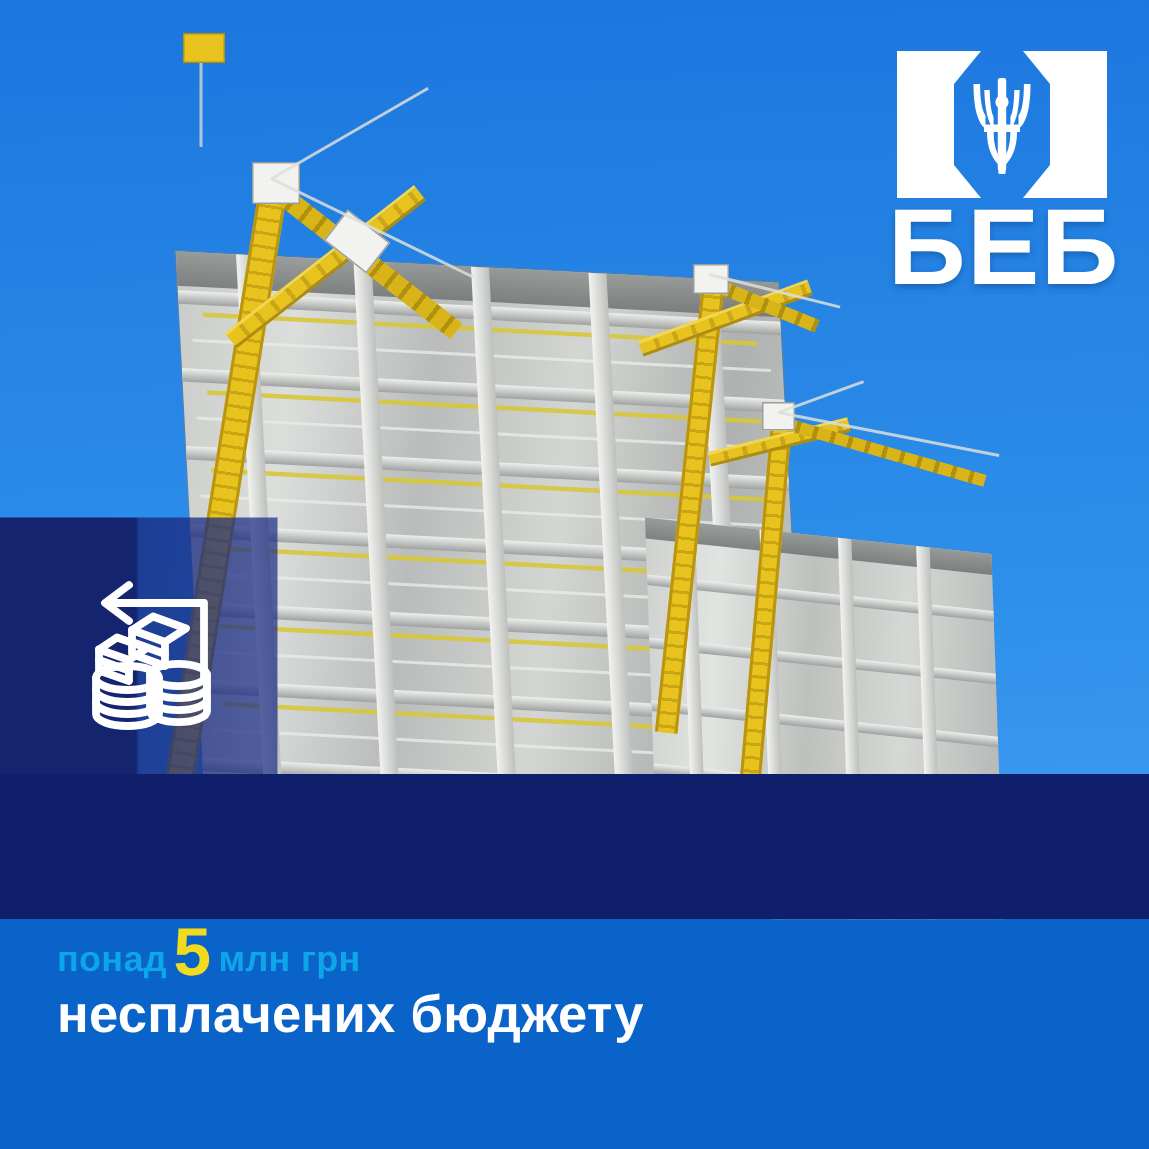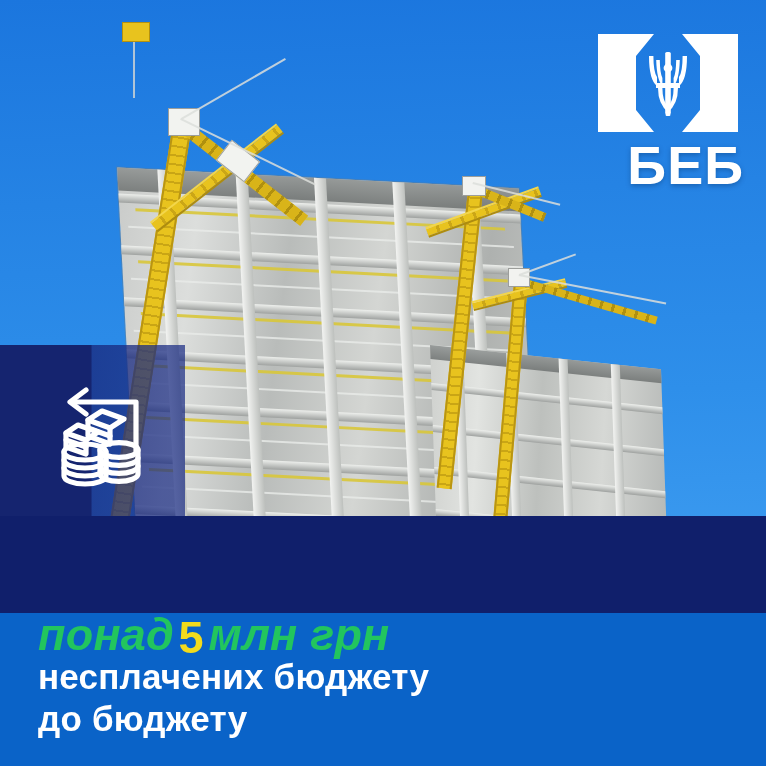--- a/index.html
+++ b/index.html
@@ -95,41 +95,41 @@
 
   
   .refund-icon{position:absolute;left:44px;top:378px;width:115px;height:115px;}
 
   
   .logo{position:absolute;left:592px;top:28px;width:152px;height:160px;}
   .logo-mark{position:relative;width:152px;height:110px;}
   .logo-text{
     position:absolute;left:0;top:110px;width:152px;
     text-align:right;color:#FFFFFF;
-    font-size:54px;font-weight:bold;letter-spacing:1px;
+    font-size:72px;font-weight:bold;letter-spacing:1px;
     line-height:54px;
     text-shadow:0 2px 5px rgba(0,40,90,.35);
   }
 
   
   .headline{
     position:absolute;left:40px;top:541px;
     color:#F2DB1C;
     font-size:39px;font-weight:bold;
     letter-spacing:1.2px;
     line-height:48px;
     white-space:nowrap;
   }
   .sub{
     position:absolute;left:38px;top:614px;
     line-height:42px;
     font-weight:bold;
     white-space:nowrap;
   }
-  .sub .l1{font-size:45px;color:#22c55e;letter-spacing:.2px;font-style:italic;}
+  .sub .l1{font-size:24px;color:#0ea5e9;letter-spacing:.2px;}
   .sub .big{font-size:45px;color:#F2DB1C;vertical-align:-3px;letter-spacing:.5px;}
   .sub .l2,.sub .l3{font-size:35px;color:#FFFFFF;letter-spacing:.2px;}
   .sub .row{display:block;height:42px;}
 </style>
 </head>
 <body>
 
 <div id="poster">
 
   <div class="photo">
@@ -263,16 +263,15 @@
   <div class="band-navy"></div>
 
   <div class="band-blue"></div>
   <div class="sub">
     <span class="row">
       <span class="l1">понад</span>
       <span class="big">5</span>
       <span class="l1">млн грн</span>
     </span>
     <span class="row l2">несплачених бюджету</span>
-    <span class="row l3">до бюджету</span>
   </div>
 
 </div>
 
 </body></html>

